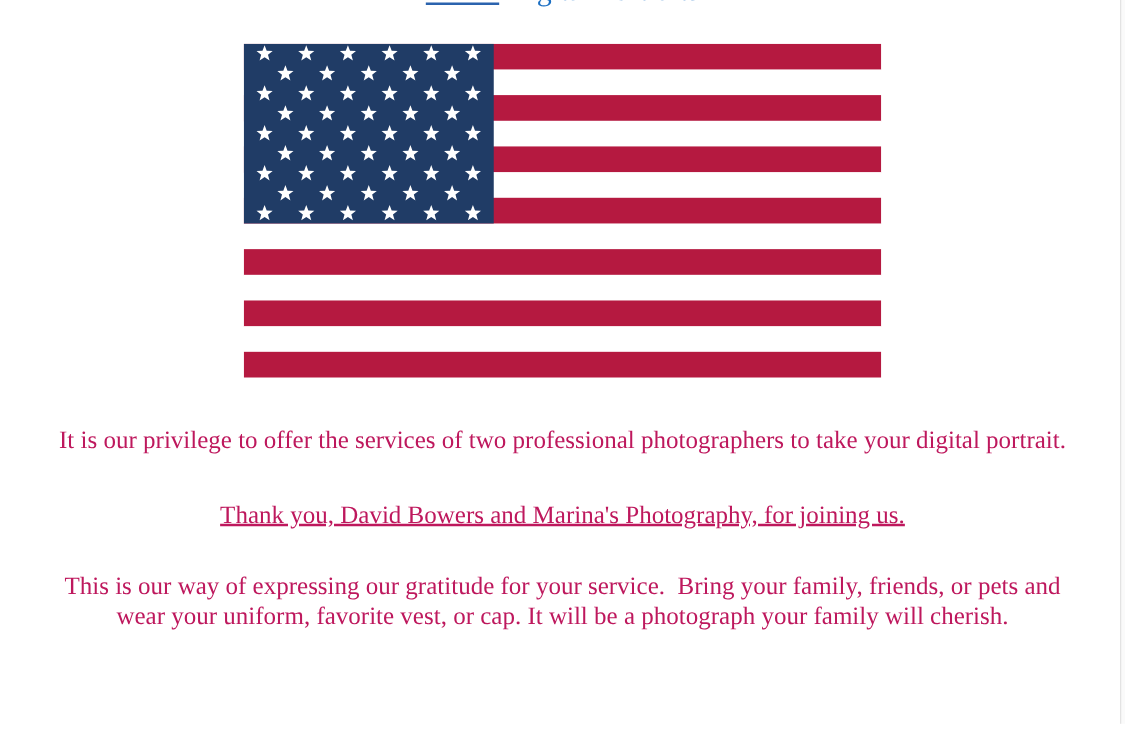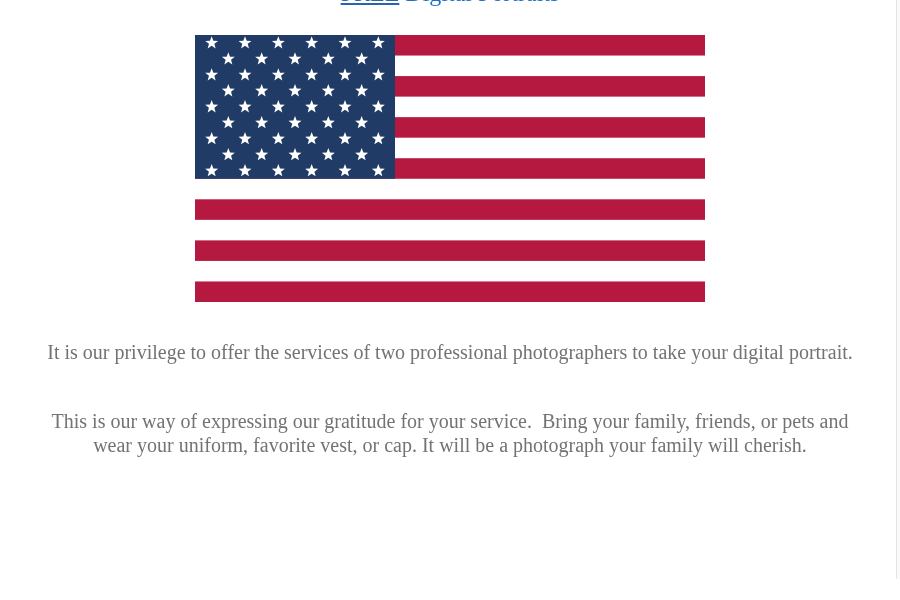--- a/index.html
+++ b/index.html
@@ -34,27 +34,27 @@
   }
   .flag-wrap {
     width: 510px;
     margin: 27px auto 0 auto;
     line-height: 0;
   }
   .para {
     margin: 0 auto;
     font-size: 20px;
     line-height: 24px;
-    color: #737373;
+    color: #be185d;
     text-align: center;
     white-space: pre-wrap;
   }
   .p-intro   { margin-top: 38px; max-width: 810px; }
   .p-thanks  { margin-top: 36px; max-width: 810px; text-decoration: underline; cursor: pointer; }
-  .p-grat    { margin-top: 45px; max-width: 805px; }
+  .p-grat    { margin-top: 33px; max-width: 805px; }
   .p-reg     { margin-top: 35px; max-width: 790px; }
   .page-edge {
     position: absolute;
     top: 0;
     right: 0;
     width: 3px;
     height: 100%;
     background: #fafafa;
     border-left: 1px solid #e3e3e3;
   }
@@ -134,19 +134,20 @@
           <polygon points="83.33,128.98 85.01,133.47 89.80,133.68 86.05,136.66 87.33,141.28 83.33,138.64 79.34,141.28 80.62,136.66 76.87,133.68 81.65,133.47" fill="#ffffff"></polygon>
           <polygon points="116.67,128.98 118.35,133.47 123.13,133.68 119.38,136.66 120.66,141.28 116.67,138.64 112.67,141.28 113.95,136.66 110.20,133.68 114.99,133.47" fill="#ffffff"></polygon>
           <polygon points="150.00,128.98 151.68,133.47 156.47,133.68 152.72,136.66 154.00,141.28 150.00,138.64 146.00,141.28 147.28,136.66 143.53,133.68 148.32,133.47" fill="#ffffff"></polygon>
           <polygon points="183.33,128.98 185.01,133.47 189.80,133.68 186.05,136.66 187.33,141.28 183.33,138.64 179.34,141.28 180.62,136.66 176.87,133.68 181.65,133.47" fill="#ffffff"></polygon>
         </g>
     </svg>
   </div>
 
   <p class="para p-intro">It is our privilege to offer the services of two professional photographers to take your digital portrait.</p>
 
+  <p class="para p-thanks">Thank you, David Bowers and Marina's Photography, for joining us.</p>
 
   <p class="para p-grat">This is our way of expressing our gratitude for your service.  Bring your family, friends, or pets and wear your uniform, favorite vest, or cap. It will be a photograph your family will cherish.</p>
 
 
   <div class="page-edge"></div>
 
 </div>
 
 </body></html>

